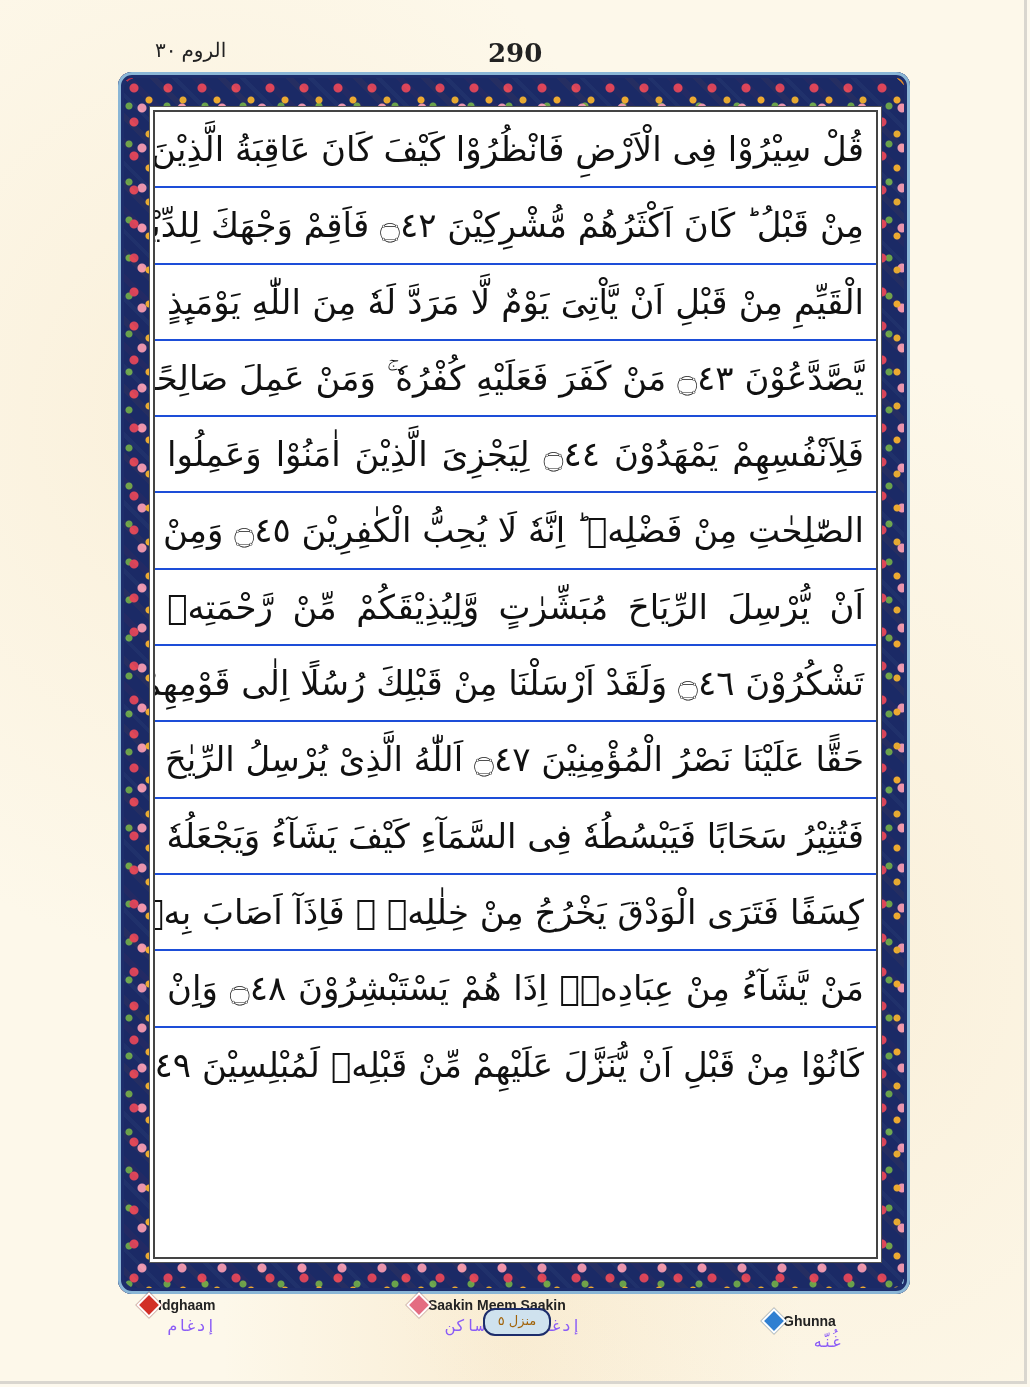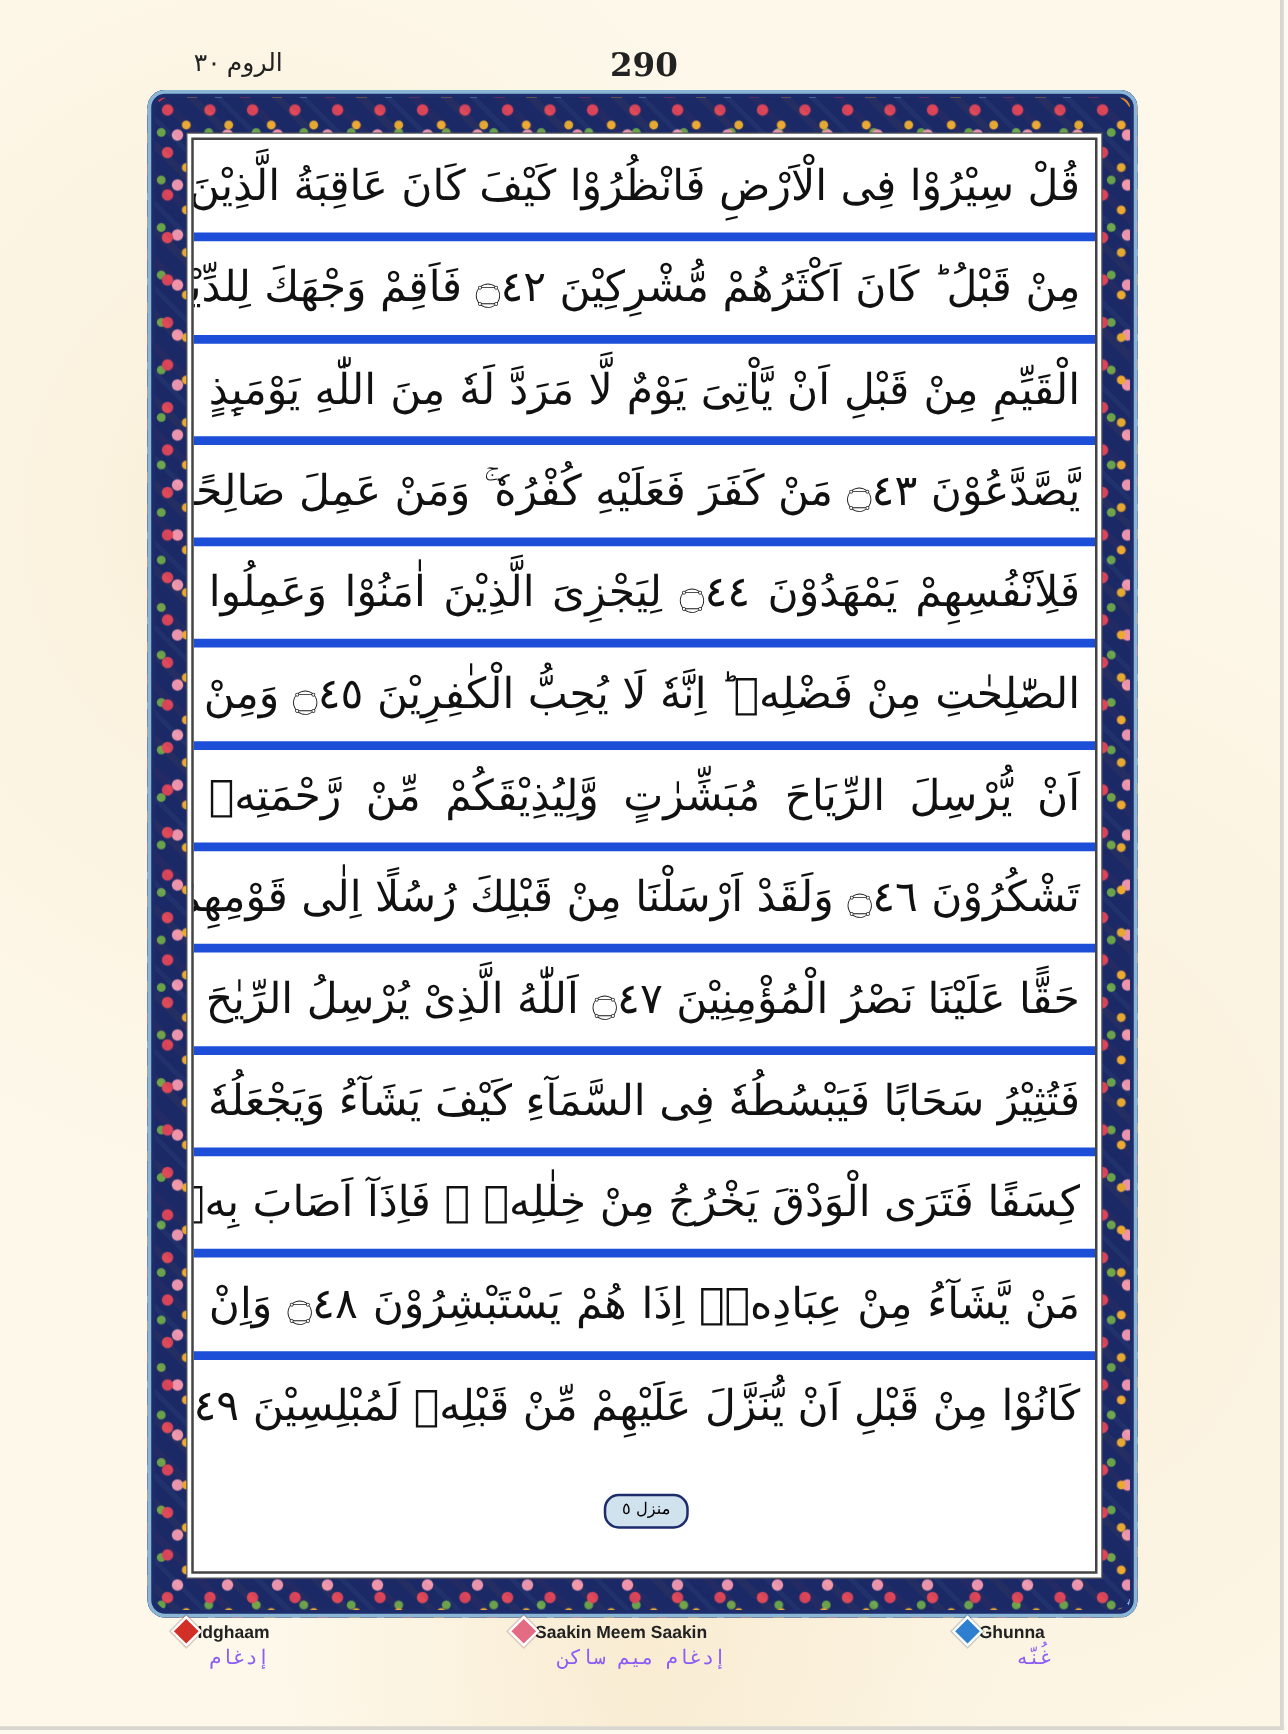--- a/index.html
+++ b/index.html
@@ -38,52 +38,52 @@
     content: ""; position: absolute; inset: 6px; border-radius: 12px;
     background:
       radial-gradient(circle at 10px 10px, #e0465a 4px, transparent 5px) 0 0/34px 34px,
       radial-gradient(circle at 25px 22px, #f0b030 3px, transparent 4px) 0 0/34px 34px,
       radial-gradient(circle at 18px 30px, #f49ab0 4px, transparent 5px) 0 0/40px 40px,
       radial-gradient(circle at 5px 28px, #6fa84a 3px, transparent 4px) 0 0/38px 38px,
       #1b2a66;
     opacity: 0.95;
   }
   .manzil {
-    position: absolute; left: 483px; top: 1195px; width: 64px; height: 24px;
+    position: absolute; left: 483px; top: 1308px; width: 64px; height: 24px;
     background: #cfe2ee; border: 2px solid #1d2d6b; border-radius: 12px;
-    text-align: center; font-size: 13px; line-height: 22px; color: #000000;
+    text-align: center; font-size: 13px; line-height: 22px; color: #a16207;
     z-index: 3; direction: rtl;
   }
 
   
   .panel {
     position: absolute; left: 153px; top: 110px; width: 721px; height: 1145px;
     background: #ffffff; border: 2px solid #444;
     box-shadow: 0 0 0 3px #fff, 0 0 0 4px #555;
     z-index: 2;
   }
   .line {
-    height: 74.3px; border-bottom: 7px solid #1d4ed8;
+    height: 74.3px; border-bottom: 2px solid #1d4ed8;
     direction: rtl; text-align: justify; text-align-last: justify;
     font-family: "DejaVu Sans", sans-serif; font-size: 34px; line-height: 74px;
     color: #111; padding: 0 12px; white-space: nowrap; overflow: hidden;
   }
   .line:last-child { border-bottom: none; }
 
   
   .legend { position: absolute; top: 1296px; z-index: 2; }
   .legend .row { display: flex; align-items: center; gap: 0; }
   .diamond { width: 14px; height: 14px; transform: rotate(45deg); border: 2px solid #fff; box-shadow: 0 0 0 1px rgba(0,0,0,0.15); }
   .legend .en { font-family: "Liberation Sans", sans-serif; font-weight: bold; font-size: 14px; color: #222; }
   .legend .ar { font-family: Liberation Mono, monospace; font-size: 16px; color: #8b5cf6; direction: rtl; margin-top: 2px; }
   .lg1 { left: 140px; }
   .lg1 .ar { padding-left: 24px; }
   .lg2 { left: 410px; }
   .lg2 .ar { padding-left: 36px; }
-  .lg3 { left: 765px; }
+  .lg3 { left: 765px; margin-top: 16px; }
   .lg3 .ar { padding-left: 48px; }
 </style>
 </head>
 <body>
 
 <div class="page-bg"></div>
 
 <div class="hdr hdr-left">الروم ٣٠</div>
 <div class="hdr hdr-center">290</div>
 <div class="hdr hdr-right">اتل مآ اوحي ٢١</div>

